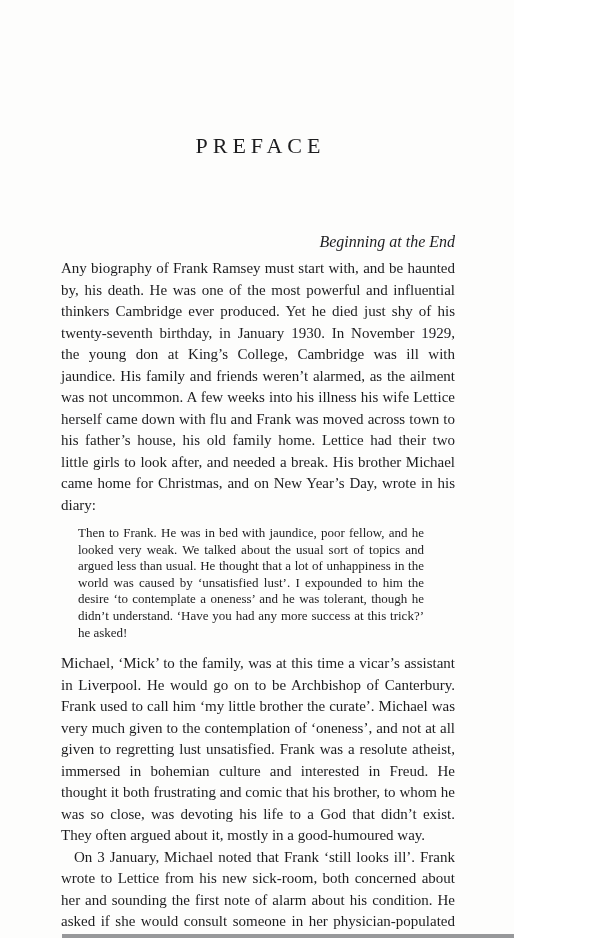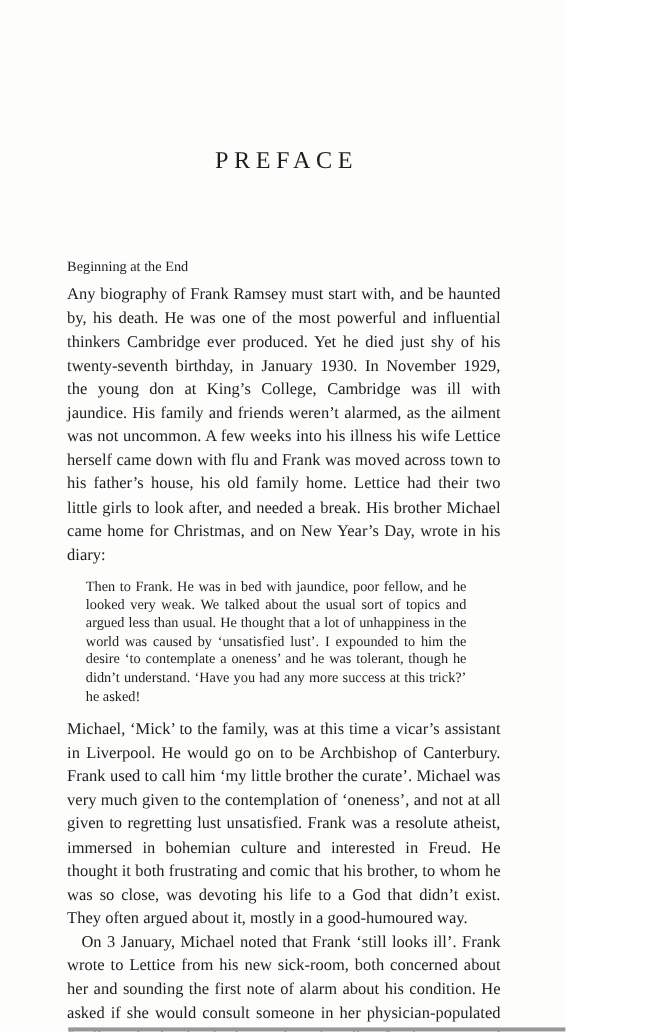--- a/index.html
+++ b/index.html
@@ -22,22 +22,23 @@
     font-size: 22px;
     font-weight: 400;
     letter-spacing: 5px;
     text-align: center;
     line-height: 22px;
     text-indent: 5px; 
   }
 
   .section-heading {
     margin: 76px 0 0 0;
-    font-size: 13px;
-    text-align: left;
+    font-size: 16px;
+    font-style: italic;
+    text-align: right;
     line-height: 18px;
   }
 
   .body-para {
     margin: 7px 0 0 0;
     font-size: 15px;
     line-height: 21.5px;
     text-align: justify;
     text-justify: inter-word;
     font-family: Liberation Serif, serif;

